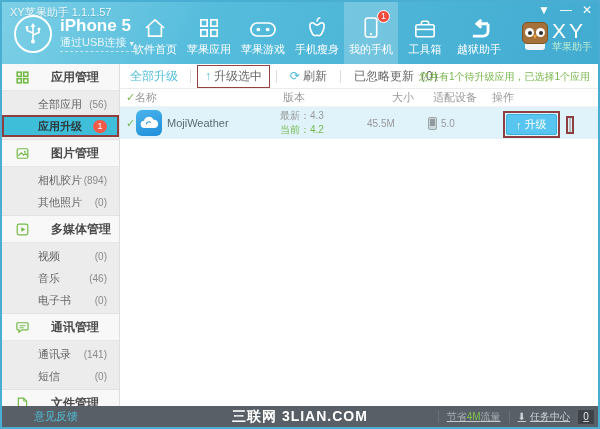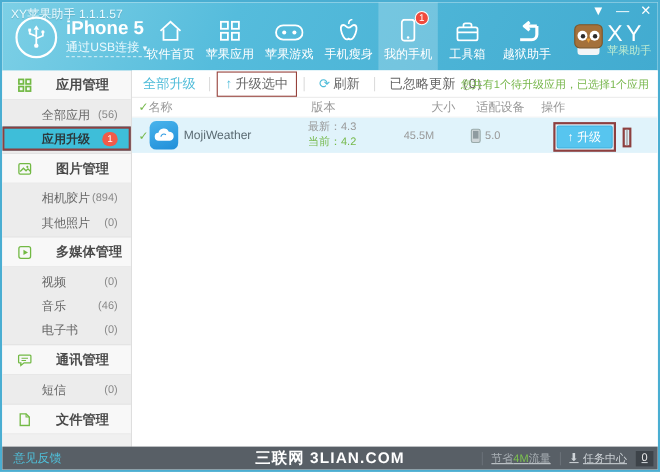--- a/index.html
+++ b/index.html
@@ -83,21 +83,21 @@
   .devglyph { width:9px; height:13px; border:1px solid #9aa; border-radius:2px; background:#cfd6d9; position:relative; }
   .devglyph:after { content:""; position:absolute; left:1px; top:1px; right:1px; bottom:3px; background:#8f9ba0; }
   .action-wrap { position:absolute; left:383px; top:4px; display:flex; align-items:center; gap:6px; }
   .upg-box { border:2px solid #8d3f3f; padding:1px; }
   .upg-btn { background:#57c5ef; color:#fff; border:1px solid #3fb0dc; border-radius:2px; font-size:11px; padding:2px 9px; display:flex; gap:3px; align-items:center; cursor:pointer; }
   .ign-box { border:2px solid #8d3f3f; padding:1px; }
   .ign-btn { width:16px; height:12px; background:repeating-linear-gradient(45deg,#cfd4d6 0 2px,#9aa2a6 2px 4px); border:1px solid #b6bcbf; cursor:pointer; }
 
   
   .statusbar { height:21px; flex:0 0 21px; background:#585f66; display:flex; align-items:center; color:#c7ccd0; font-size:11px; position:relative; }
-  .sb-feedback { color:#4fc0da; margin-left:10px; cursor:pointer; }
+  .sb-feedback { color:#4fc0da; margin-left:32px; cursor:pointer; }
   .sb-watermark { position:absolute; left:230px; color:#fff; font-size:14px; font-weight:bold; letter-spacing:1px; }
   .sb-right { position:absolute; right:4px; display:flex; align-items:center; gap:8px;text-decoration:underline; }
   .sb-div { width:1px; height:12px; background:#6a7178; }
   .sb-traffic { color:#aab1b6; font-size:10px; }
   .sb-traffic b { color:#7cc24f; font-weight:normal; }
   .sb-task { display:flex; align-items:center; gap:4px; cursor:pointer; font-size:10px; color:#cfd4d8; }
   .sb-count { background:#3d4349; color:#e8e8e8; font-size:10px; min-width:16px; height:14px; line-height:14px; text-align:center; cursor:pointer; }
 
   svg { display:block; }
 </style>
@@ -297,20 +297,24 @@
 
       <div class="sec-header">
         <svg width="13" height="13" viewBox="0 0 22 22">
             <path d="M3 3 h16 a1.5 1.5 0 0 1 1.5 1.5 v9 a1.5 1.5 0 0 1 -1.5 1.5 h-9 l-5 4 v-4 h-2 a1.5 1.5 0 0 1 -1.5 -1.5 v-9 A1.5 1.5 0 0 1 3 3 Z" stroke="#72b944" stroke-width="2" fill="none"></path>
             <line x1="6" y1="8" x2="16" y2="8" stroke="#72b944" stroke-width="1.6"></line>
             <line x1="6" y1="11.5" x2="13" y2="11.5" stroke="#72b944" stroke-width="1.6"></line>
           </svg>
         <span class="sec-title">通讯管理</span>
       </div>
       <div class="sec-items">
+        <div class="side-item">
+          <span class="side-label">通讯录</span>
+          <span class="side-count">(141)</span>
+        </div>
         <div class="side-item">
           <span class="side-label">短信</span>
           <span class="side-count">(0)</span>
         </div>
       </div>
 
       <div class="sec-header">
         <svg width="13" height="13" viewBox="0 0 22 22">
             <path d="M4 2 h9 l5 5 v13 h-14 Z" stroke="#72b944" stroke-width="2" fill="none"></path>
             <polyline points="13,2 13,7 18,7" stroke="#72b944" stroke-width="1.6" fill="none"></polyline>

